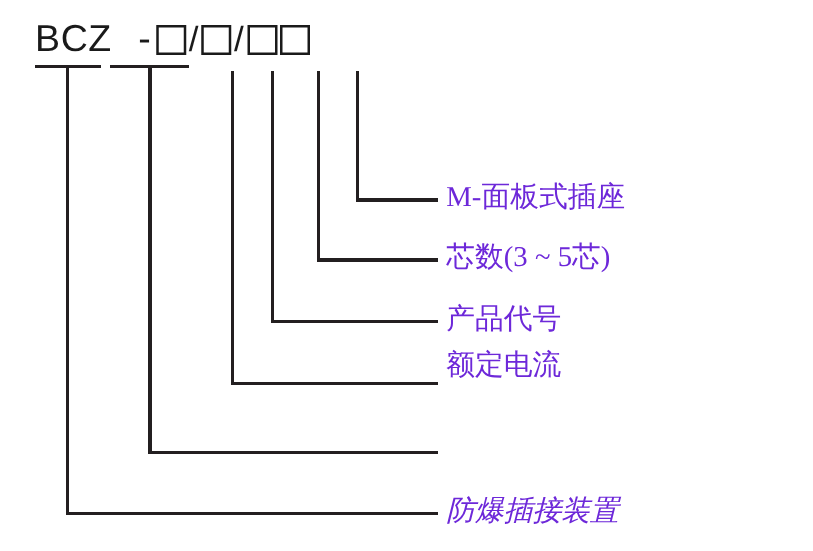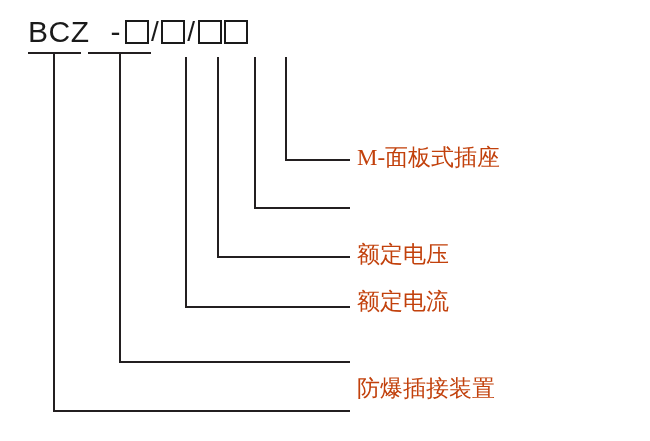--- a/index.html
+++ b/index.html
@@ -72,30 +72,30 @@
     height: 441px;
   }
 
   
   .label {
     position: absolute;
     left: 357px;
     font-family: "Liberation Serif", "DejaVu Serif", serif;
     font-size: 23px;
     font-weight: 400;
-    color: #c2410c;
+    color: #6d28d9;
     white-space: nowrap;
     line-height: 1;
   }
   .label-0 { top: 146px; }
   .label-1 { top: 194px; }
   .label-2 { top: 243px; }
-  .label-3 { top: 290px; }
+  .label-3 { top: 280px; }
   .label-4 { top: 348px; }
-  .label-5 { top: 377px; }
+  .label-5 { top: 397px; font-style: italic; }
 </style>
 </head>
 <body>
 
 <div id="diagram">
 
   <div class="partnumber">
     <span class="pn-text">BCZ</span>
     <span class="pn-space"></span>
     <span class="pn-space"></span>
@@ -122,17 +122,18 @@
 
       <path d="M218 57 L218 257 L350 257"></path>
 
       <path d="M255 57 L255 208 L350 208"></path>
 
       <path d="M286 57 L286 160 L350 160"></path>
     </g>
   </svg>
 
   <div class="label label-0">M-面板式插座</div>
-  <div class="label label-2">额定电压</div>
+  <div class="label label-1">芯数(3 ~ 5芯)</div>
+  <div class="label label-2">产品代号</div>
   <div class="label label-3">额定电流</div>
   <div class="label label-5">防爆插接装置</div>
 
 </div>
 
 </body></html>

